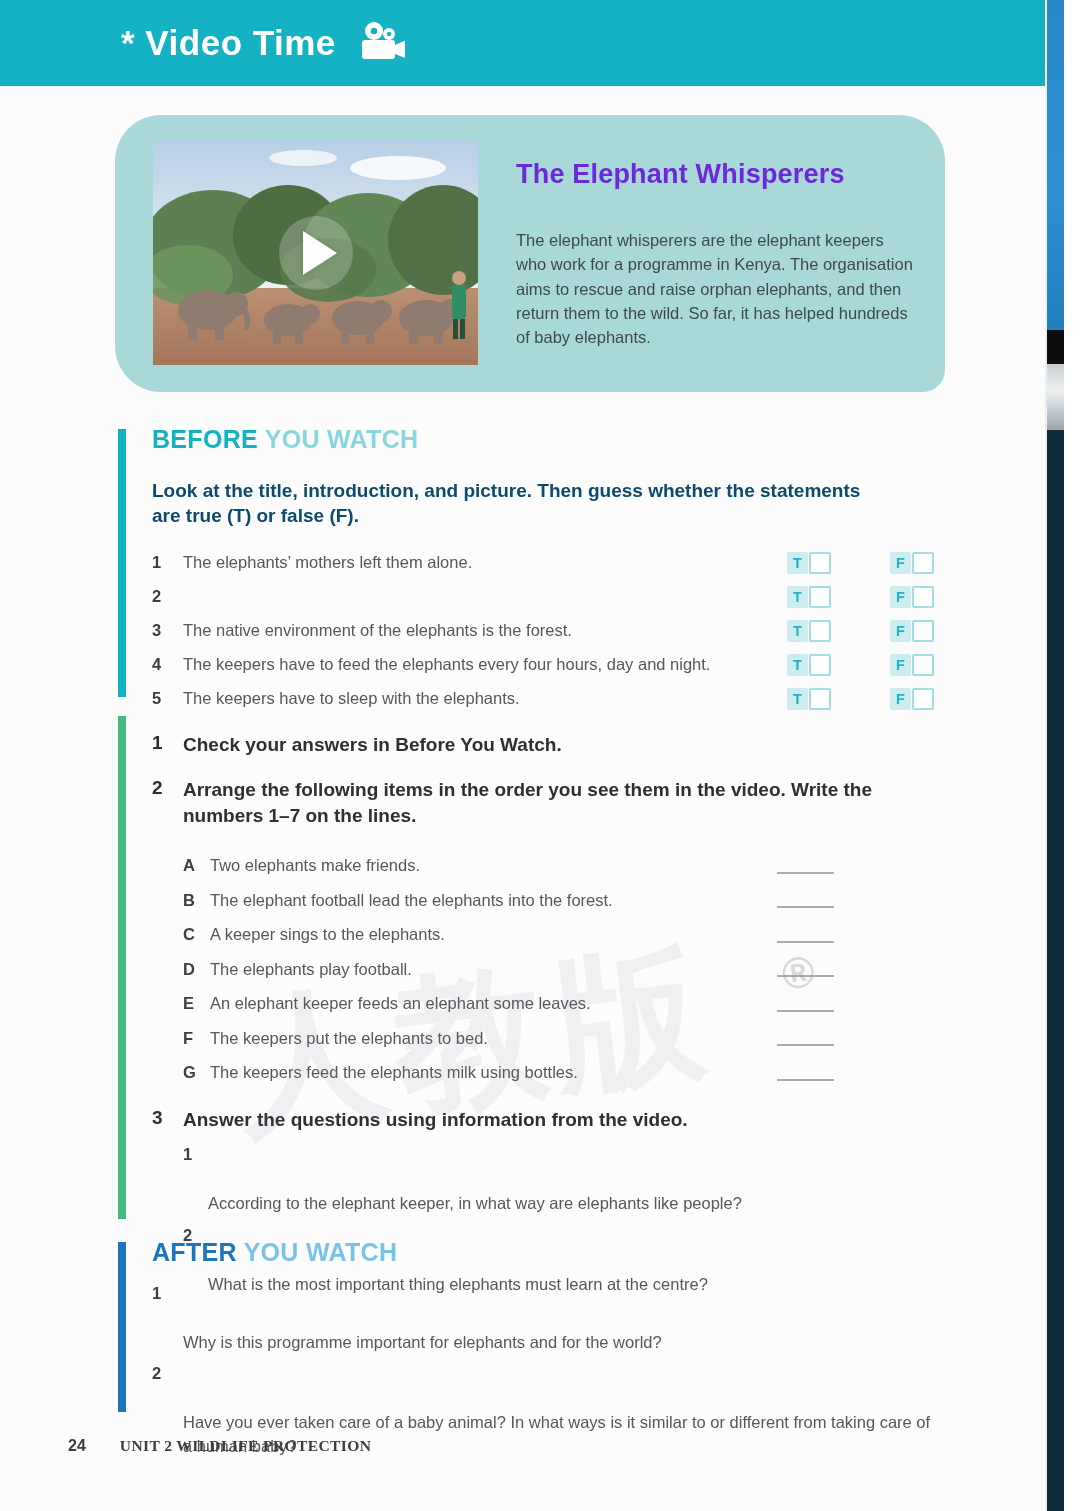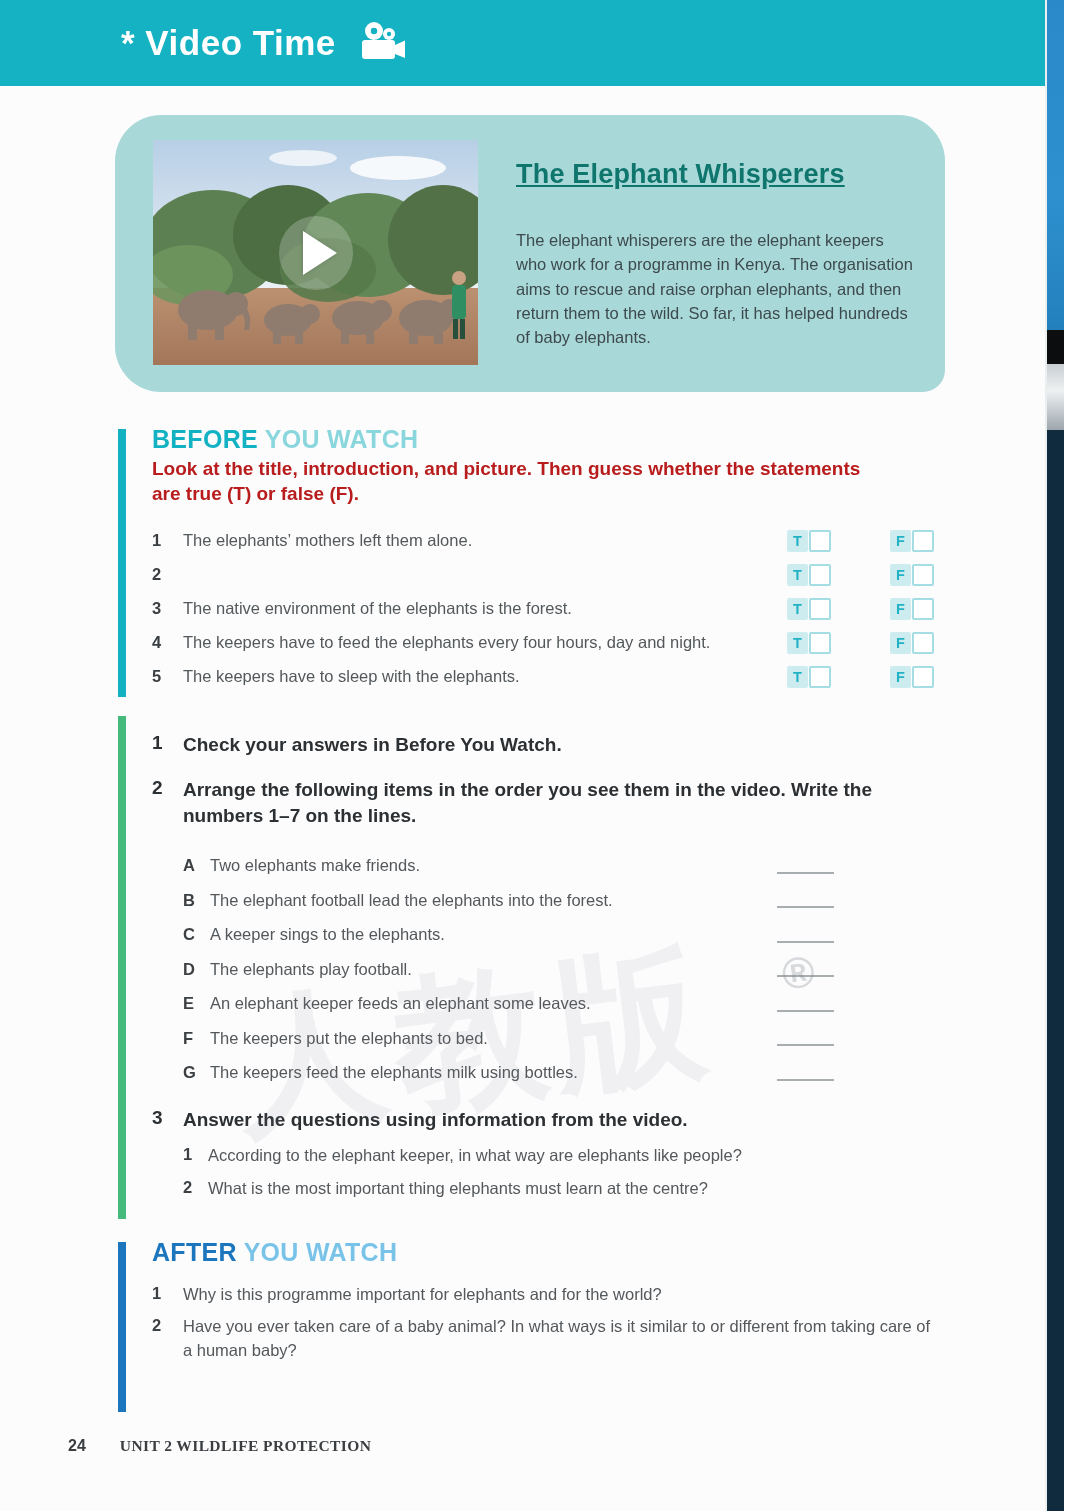--- a/index.html
+++ b/index.html
@@ -50,29 +50,29 @@
     background:rgba(255,255,255,.22);
     display:flex; align-items:center; justify-content:center; cursor:pointer;
   }
   .play-tri {
     width:0; height:0; margin-left:8px;
     border-left:34px solid #ffffff;
     border-top:22px solid transparent;
     border-bottom:22px solid transparent;
     filter:drop-shadow(0 0 2px rgba(0,0,0,.15));
   }
-  .card-title { position:absolute; left:401px; top:44px; font-size:27px; font-weight:bold; color:#0f766e; letter-spacing:.2px;text-decoration:underline; }
+  .card-title { position:absolute; left:401px; top:44px; font-size:27px; font-weight:bold; color:#6d28d9; letter-spacing:.2px; }
   .card-desc  { position:absolute; left:401px; top:113px; width:402px; font-size:16.5px; line-height:1.47; color:#3d4a4d; }
 
   
   .section { position:absolute; left:118px; width:830px; }
   .accent-bar { position:absolute; left:0; top:4px; width:8px; }
   .section-inner { margin-left:34px; }
   .sec-title { font-size:25px; font-weight:bold; letter-spacing:.3px; }
-  .sec-instruction { margin-top:2px; font-size:19px; font-weight:bold; color:#b91c1c; line-height:1.34; width:710px; }
+  .sec-instruction { margin-top:24px; font-size:19px; font-weight:bold; color:#0c4a6e; line-height:1.34; width:710px; }
 
   
   .stmt-list { margin-top:17px; }
   .stmt-row { display:flex; align-items:center; height:34px; }
   .stmt-num { width:31px; font-weight:bold; font-size:16.5px; color:#3a3e41; }
   .stmt-text { font-size:16.5px; color:#53585b; }
   .tf-wrap { margin-left:auto; display:flex; gap:59px; margin-right:14px; }
   .tf-unit { display:flex; cursor:pointer; }
   .tf-letter {
     width:21px; height:22px; background:#cdecf0; color:#23b2c3;
@@ -88,21 +88,21 @@
 
   .order-list { margin-left:31px; margin-top:20px; width:651px; }
   .order-row { display:flex; align-items:center; height:34.5px; }
   .order-letter { width:27px; font-weight:bold; font-size:16.5px; color:#3c4043; flex:none; }
   .order-text { font-size:16.5px; color:#54585b; }
   .order-line { margin-left:auto; width:57px; height:16px; border-bottom:2px solid #a8adb0; cursor:text; }
 
   .q-list { margin-left:31px; margin-top:12px; }
   .q-row { display:flex; margin-top:9px; }
   .q-num { width:25px; font-weight:bold; font-size:16.5px; color:#3c4043; flex:none; padding-top:1px; }
-  .q-text { font-size:16.5px; color:#54585b; line-height:1.42; width:760px; }
+  .q-text { font-size:16.5px; color:#54585b; line-height:1.42; width:760px;margin-top:48px; }
 
   
   .after-q .q-num { width:31px; }
 
   
   .watermark {
     position:absolute; left:235px; top:930px; width:640px;
     font-size:150px; font-weight:bold; color:rgba(120,126,131,.09);
     transform:rotate(-7deg); letter-spacing:10px; pointer-events:none; white-space:nowrap;
   }

